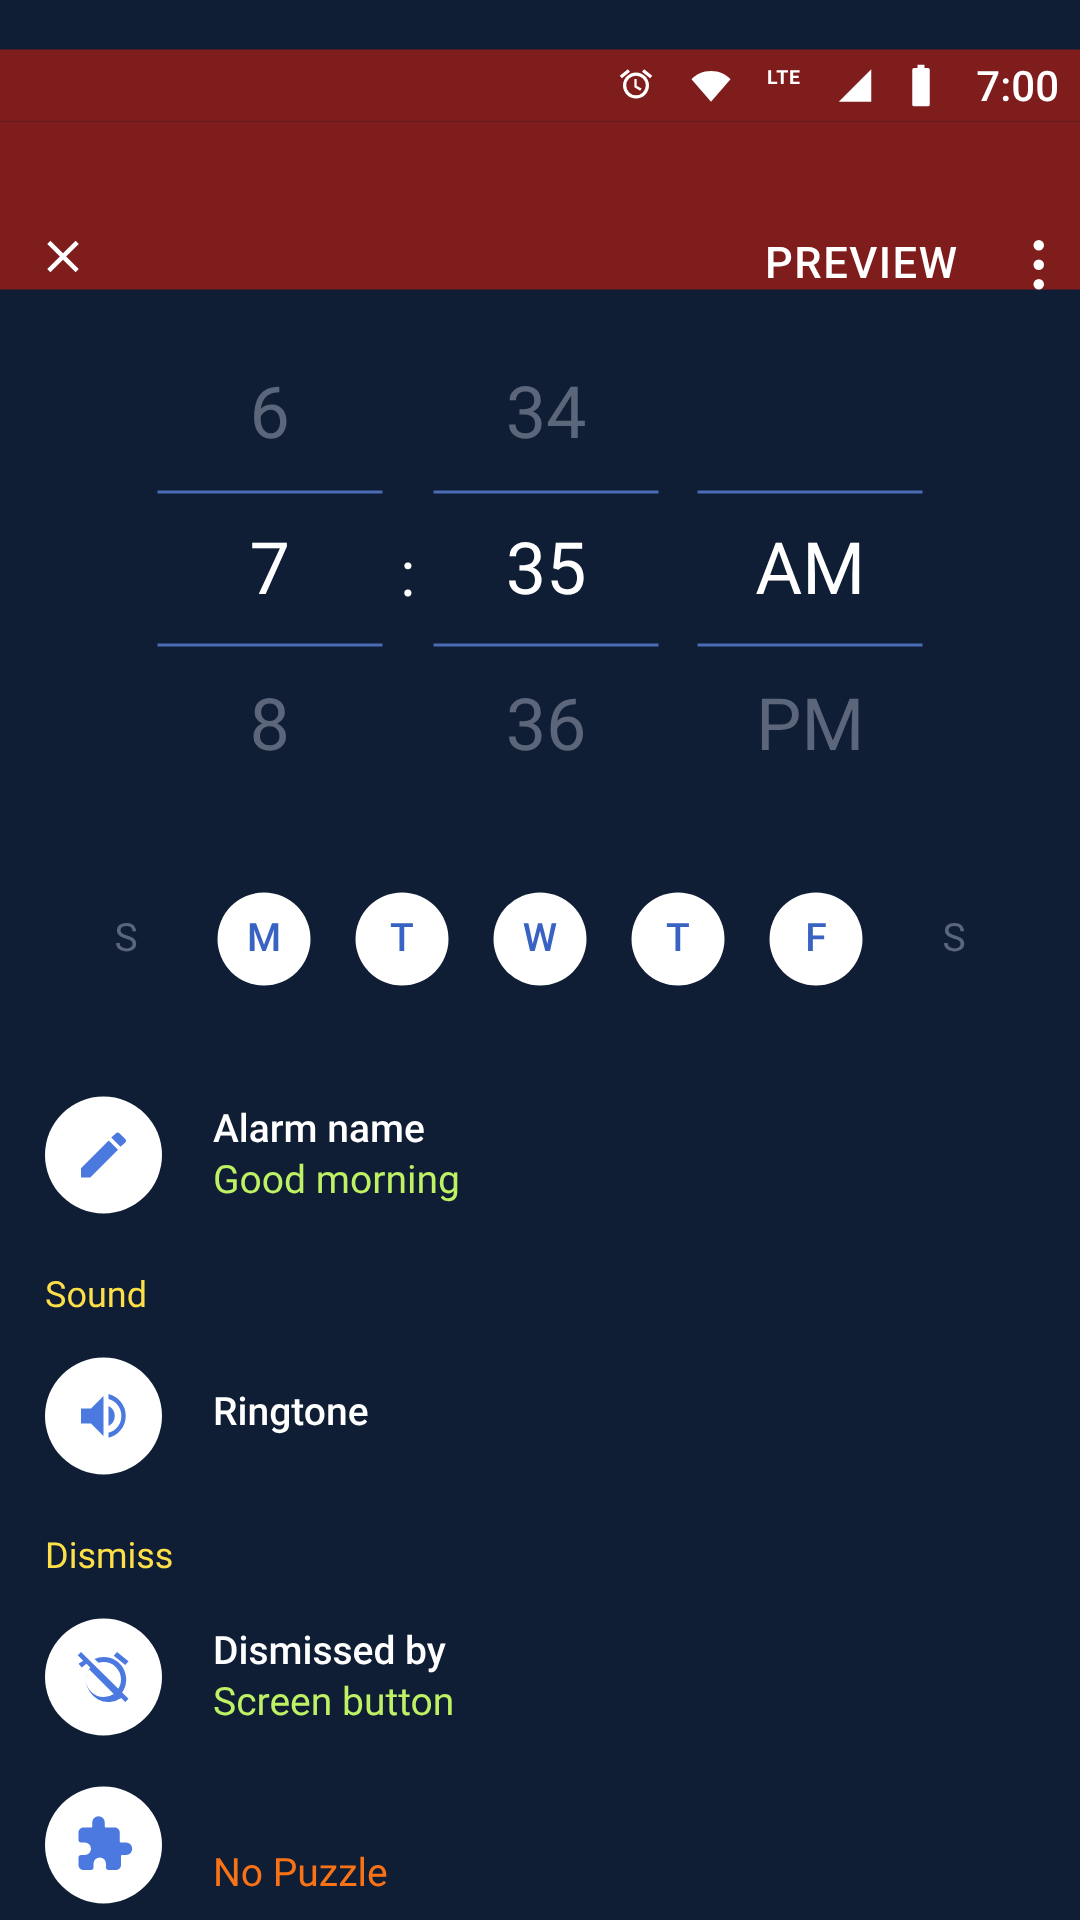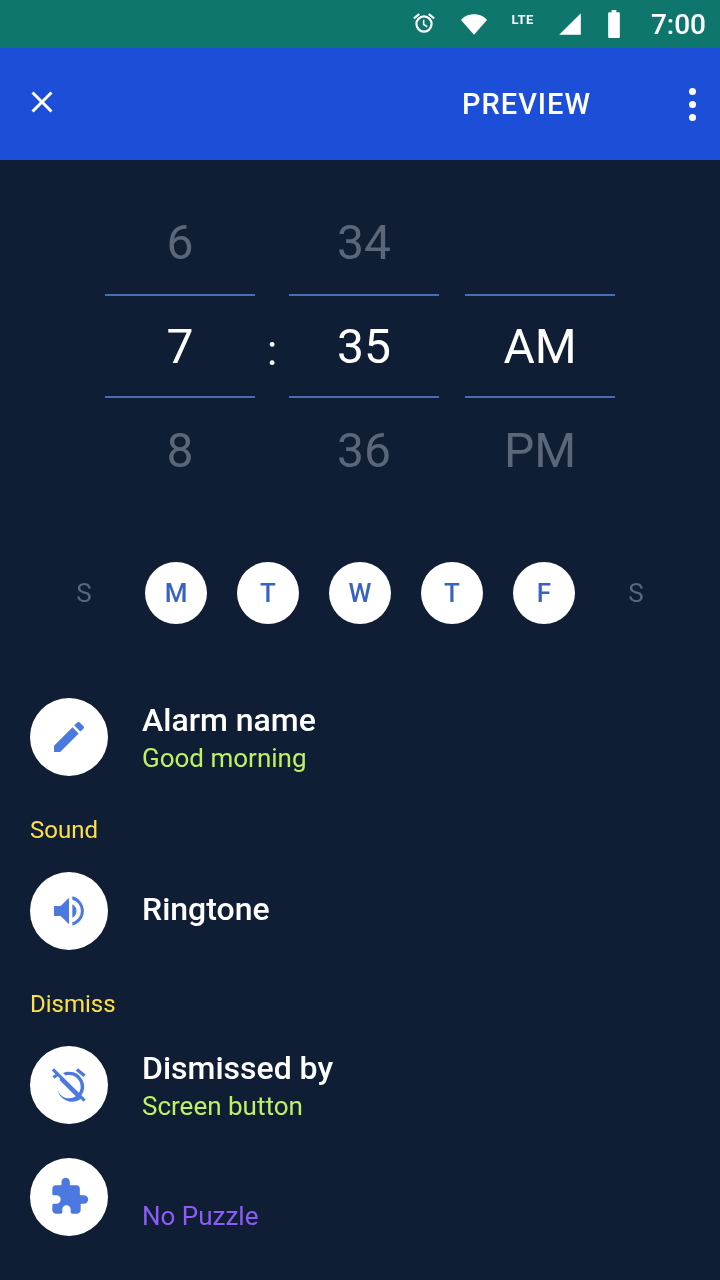--- a/index.html
+++ b/index.html
@@ -6,47 +6,47 @@
 body {
   width: 720px;
   height: 1280px;
   background: #0f1e35;
   font-family: -apple-system, Roboto, "Segoe UI", sans-serif;
   overflow: hidden;
   color: #fff;
 }
 .status-bar {
   height: 48px;
-  background: #0f766e;
+  background: #7f1d1d;
   display: flex;
   justify-content: flex-end;
   align-items: center;
   padding: 0 14px;
   gap: 23px;
   color: #fff;
   font-size: 26px;
   font-weight: 500;
+  margin-top: 33px;
 }
 .status-bar svg { fill: #fff; }
 .status-lte {
   font-size: 13px;
   font-weight: 700;
   letter-spacing: 0.5px;
   position: relative;
   top: -5px;
 }
 .status-time { margin-left: 6px; font-size: 28px; }
 .app-bar {
   height: 112px;
-  background: #1d4ed8;
-  display: flex;
-  align-items: center;
+  background: #7f1d1d;
+  display: flex;
+  align-items: flex-end;
   padding: 0 24px;
   color: #fff;
-  gap: 48px;
 }
 .app-bar .spacer { flex: 1; }
 .appbar-btn {
   font-size: 29px;
   font-weight: 500;
   letter-spacing: 1px;
   padding: 0 30px;
   cursor: pointer;
 }
 .close-btn { cursor: pointer; }
@@ -135,30 +135,30 @@
   border-radius: 50%;
   background: #fff;
   display: flex;
   align-items: center;
   justify-content: center;
   flex-shrink: 0;
 }
 .row .icon-circle svg { width: 40px; height: 40px; fill: #4b79e0; }
 .row .texts { flex: 1; }
 .row .title {
-  font-size: 32px;
+  font-size: 26px;
   font-weight: 500;
   color: #fff;
   margin-bottom: 4px;
 }
 .row .subtitle {
   font-size: 26px;
   color: #bef264;
 }
-.row .subtitle.muted { color: #8b5cf6; margin-top: 38px; }
+.row .subtitle.muted { color: #f97316; margin-top: 38px; }
 </style>
 </head>
 <body>
 
 <div class="status-bar">
   <svg width="26" height="26" viewBox="0 0 24 24">
       <path d="M12 4a8 8 0 108 8 8 8 0 00-8-8zm0 14a6 6 0 116-6 6 6 0 01-6 6zM7 2L2 6l1.3 1.5L8.3 3.5 7 2zm10 0l-1.3 1.5 5 4L22 6l-5-4zM12.5 8H11v5l3.6 2.2.8-1.3-3-1.8V8z"></path>
     </svg>
   <svg width="28" height="26" viewBox="0 0 24 24">
       <path d="M12 3C7 3 2.7 5 0 8.2L12 22 24 8.2C21.3 5 17 3 12 3z"></path>

